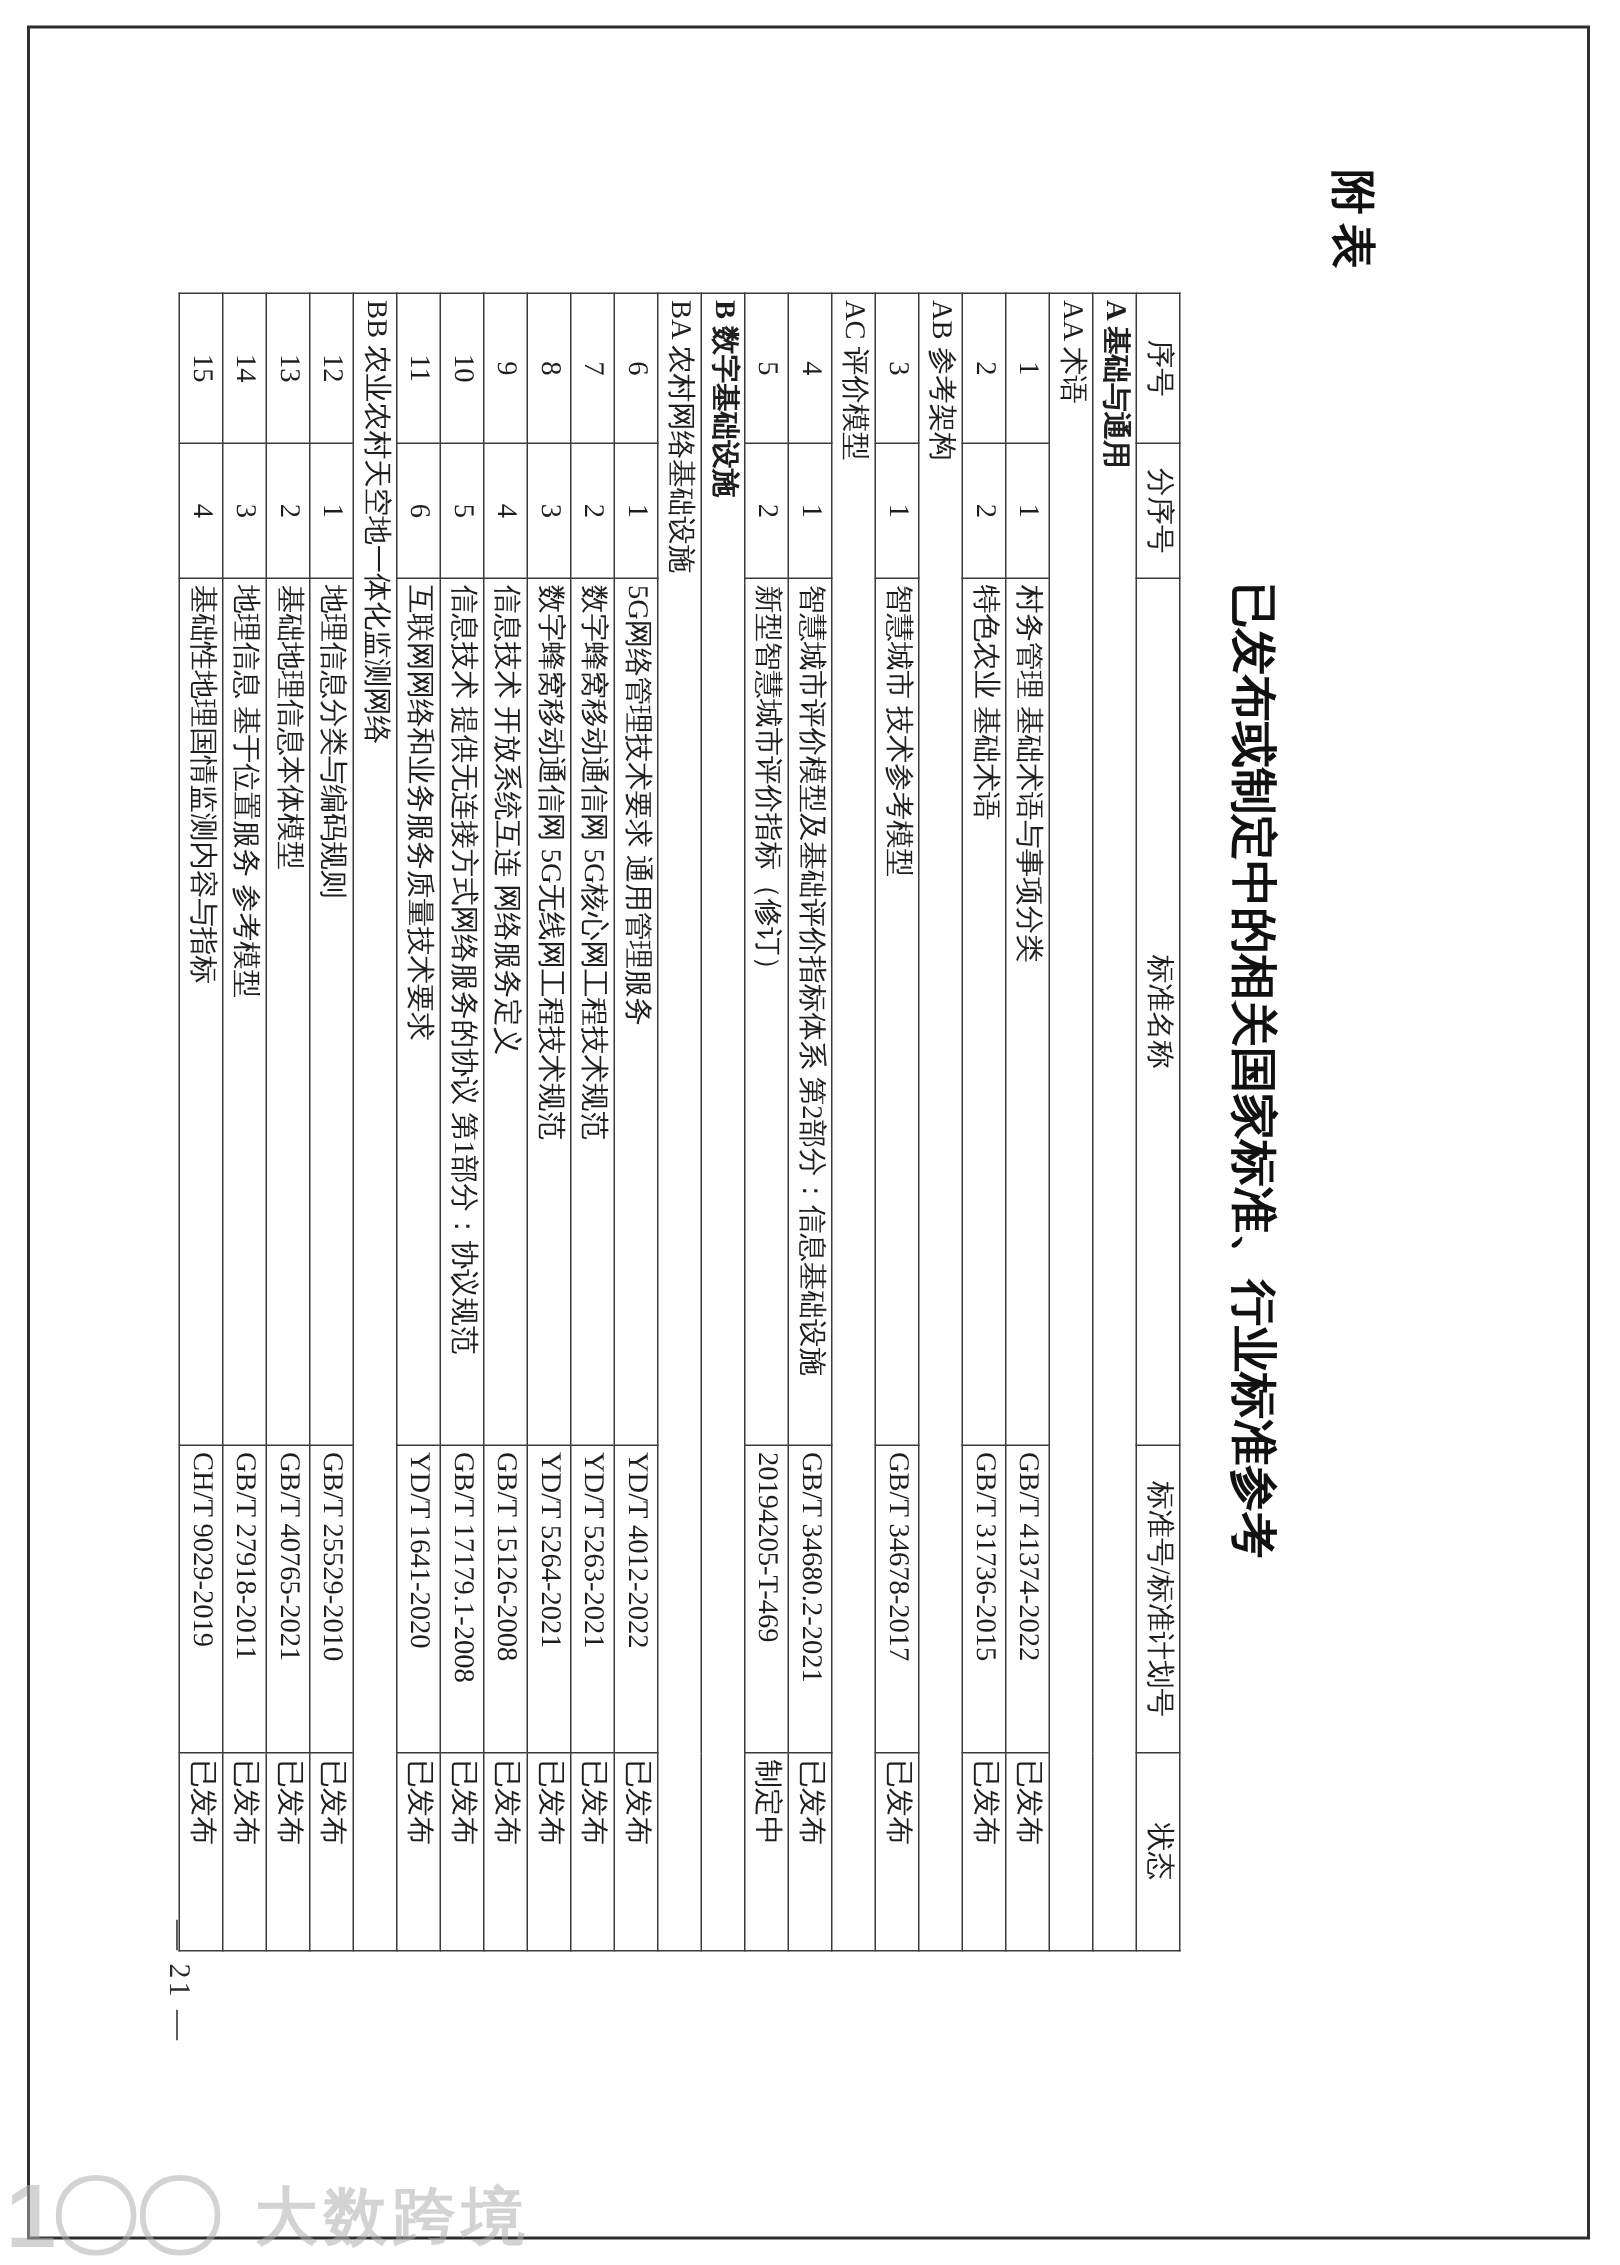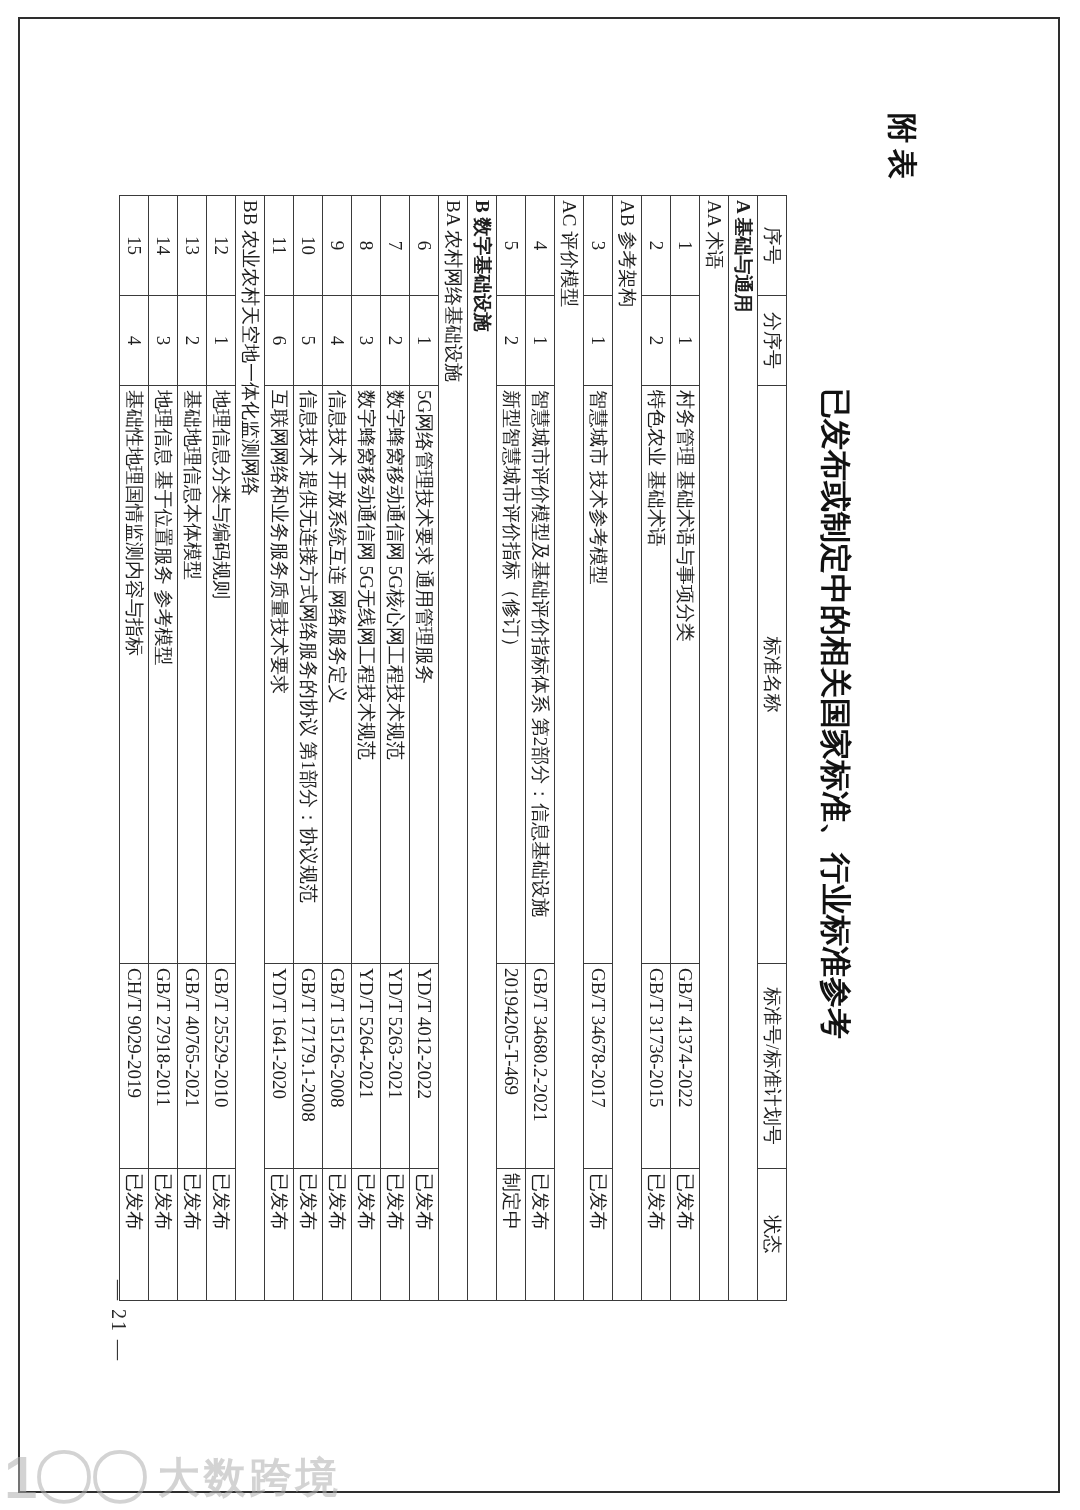--- a/index.html
+++ b/index.html
@@ -84,21 +84,21 @@
   .watermark {
     position: absolute;
     left: 4px; top: 1438px;
     font-family: "Liberation Sans", sans-serif;
     font-weight: bold;
     color: rgba(175, 175, 175, 0.55);
     white-space: nowrap;
     z-index: 5;
   }
   .wm-logo  { font-size: 60px; letter-spacing: -4px; vertical-align: -6px; }
-  .wm-label { font-size: 42px; letter-spacing: 4px; margin-left: 8px; }
+  .wm-label { font-size: 42px; letter-spacing: 4px; margin-left: 20px; }
 </style>
 </head>
 <body>
 
 <div class="viewport">
   <div class="sheet">
     <div class="frame"></div>
 
     <div class="corner-label">附表</div>
 

